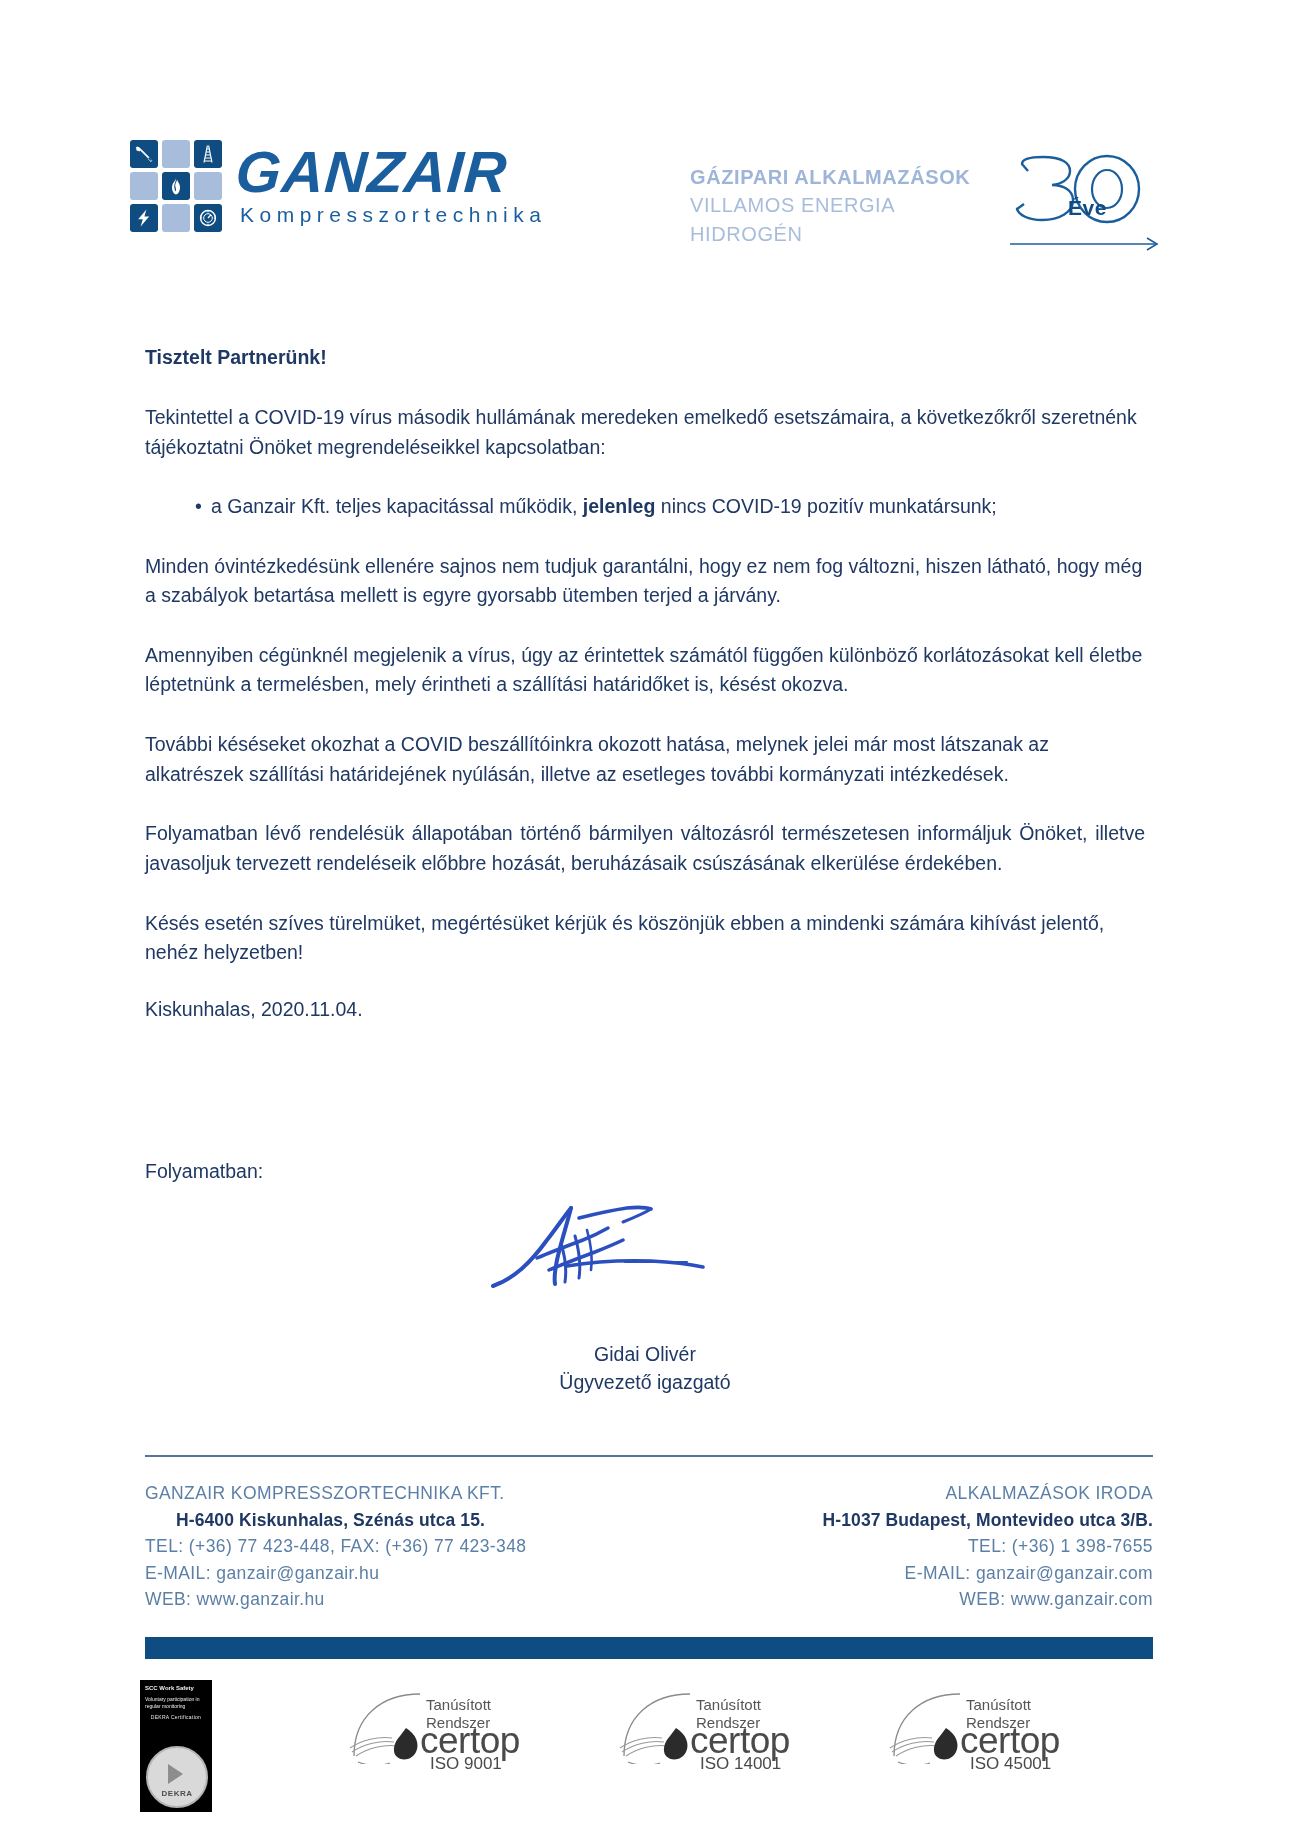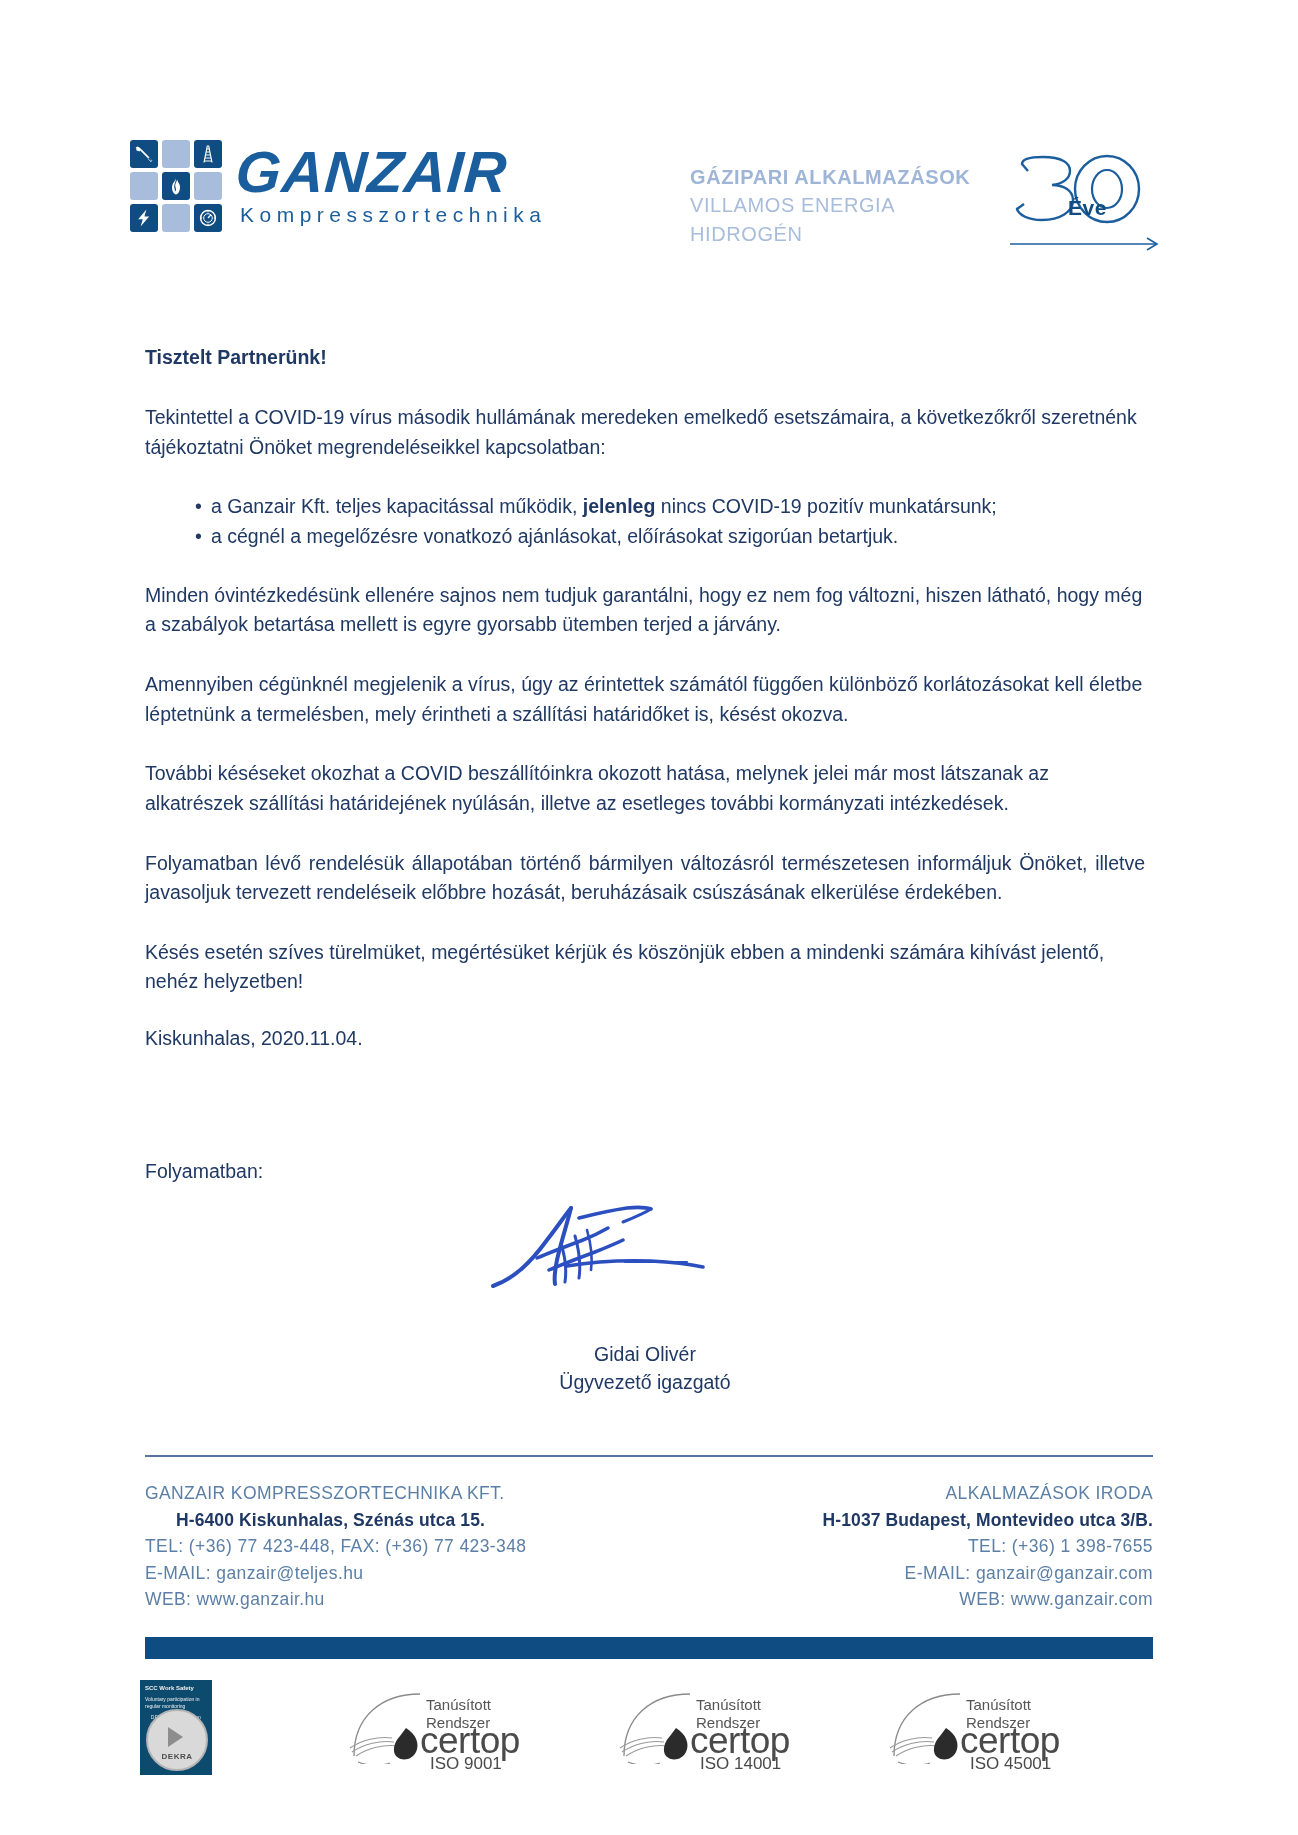--- a/index.html
+++ b/index.html
@@ -246,22 +246,22 @@
     left: 140px;
     top: 1680px;
     width: 1020px;
     height: 110px;
   }
   .dekra {
     position: absolute;
     left: 0;
     top: 0;
     width: 72px;
-    height: 95px;
-    background: #0c4a6e;
+    height: 132px;
+    background: #000000;
     color: #f0f0f0;
     font-size: 5.4px;
     padding: 4px 5px;
     box-sizing: border-box;
     line-height: 1.45;
   }
   .dekra .d-title { font-weight: bold; font-size: 6px; }
   .dekra .d-sub { margin-top: 3px; font-size: 5px; }
   .dekra-disc {
     position: absolute;
@@ -414,21 +414,20 @@
   </div>
 
   <div class="content">
 
     <p class="salutation">Tisztelt Partnerünk!</p>
 
     <p class="para">Tekintettel a COVID-19 vírus második hullámának meredeken emelkedő esetszámaira, a következőkről szeretnénk tájékoztatni Önöket megrendeléseikkel kapcsolatban:</p>
 
     <ul class="bullets">
       <li><span>a Ganzair Kft. teljes kapacitással működik, </span><b>jelenleg</b><span> nincs COVID-19 pozitív munkatársunk;</span></li>
-      <li><span>a cégnél a megelőzésre vonatkozó ajánlásokat, előírásokat szigorúan betartjuk.</span></li>
     </ul>
 
     <p class="para">Minden óvintézkedésünk ellenére sajnos nem tudjuk garantálni, hogy ez nem fog változni, hiszen látható, hogy még a szabályok betartása mellett is egyre gyorsabb ütemben terjed a járvány.</p>
     <p class="para">Amennyiben cégünknél megjelenik a vírus, úgy az érintettek számától függően különböző korlátozásokat kell életbe léptetnünk a termelésben, mely érintheti a szállítási határidőket is, késést okozva.</p>
     <p class="para">További késéseket okozhat a COVID beszállítóinkra okozott hatása, melynek jelei már most látszanak az alkatrészek szállítási határidejének nyúlásán, illetve az esetleges további kormányzati intézkedések.</p>
     <p class="para justify">Folyamatban lévő rendelésük állapotában történő bármilyen változásról természetesen informáljuk Önöket, illetve javasoljuk tervezett rendeléseik előbbre hozását, beruházásaik csúszásának elkerülése érdekében.</p>
     <p class="para">Késés esetén szíves türelmüket, megértésüket kérjük és köszönjük ebben a mindenki számára kihívást jelentő, nehéz helyzetben!</p>
 
     <p class="dateline">Kiskunhalas, 2020.11.04.</p>
   </div>
@@ -461,21 +460,21 @@
   </div>
 
   <div class="footer">
     <div class="footer-rule"></div>
     <div class="footer-cols">
 
       <div class="fcol left">
         <div class="fline">GANZAIR KOMPRESSZORTECHNIKA KFT.</div>
         <div class="fline bold">H-6400 Kiskunhalas, Szénás utca 15.</div>
         <div class="fline">TEL: (+36) 77 423-448,  FAX: (+36) 77 423-348</div>
-        <div class="fline">E-MAIL: ganzair@teljes.hu</div>
+        <div class="fline">E-MAIL: ganzair@ganzair.hu</div>
         <div class="fline">WEB: www.ganzair.hu</div>
       </div>
 
       <div class="fcol right">
         <div class="fline">ALKALMAZÁSOK IRODA</div>
         <div class="fline bold">H-1037 Budapest, Montevideo utca 3/B.</div>
         <div class="fline">TEL: (+36) 1 398-7655</div>
         <div class="fline">E-MAIL: ganzair@ganzair.com</div>
         <div class="fline">WEB: www.ganzair.com</div>
       </div>

